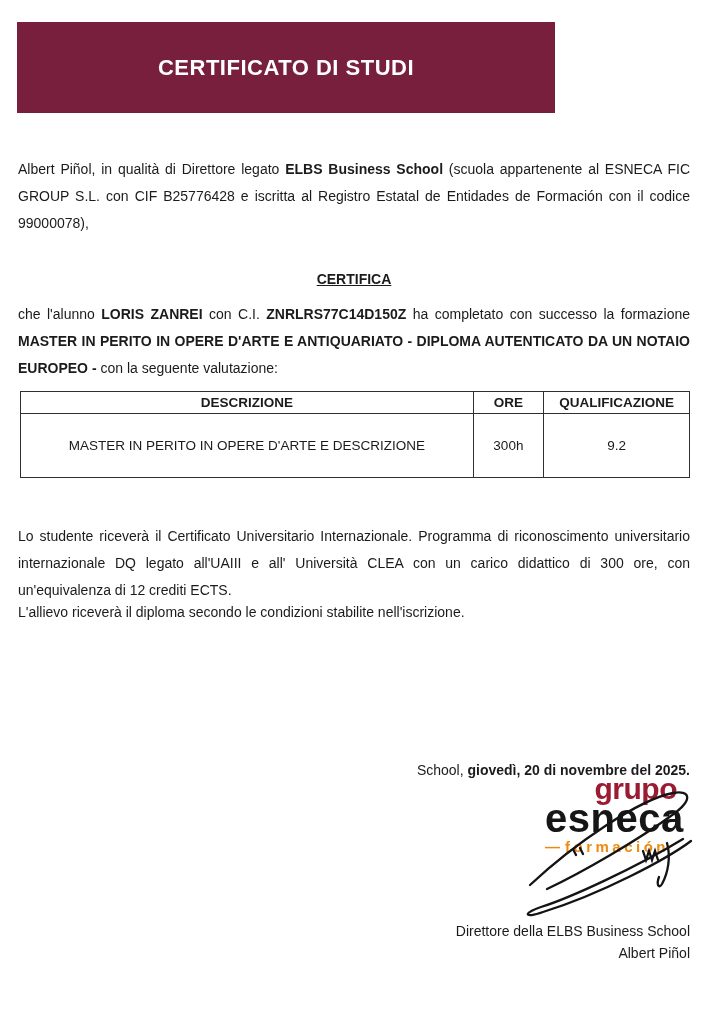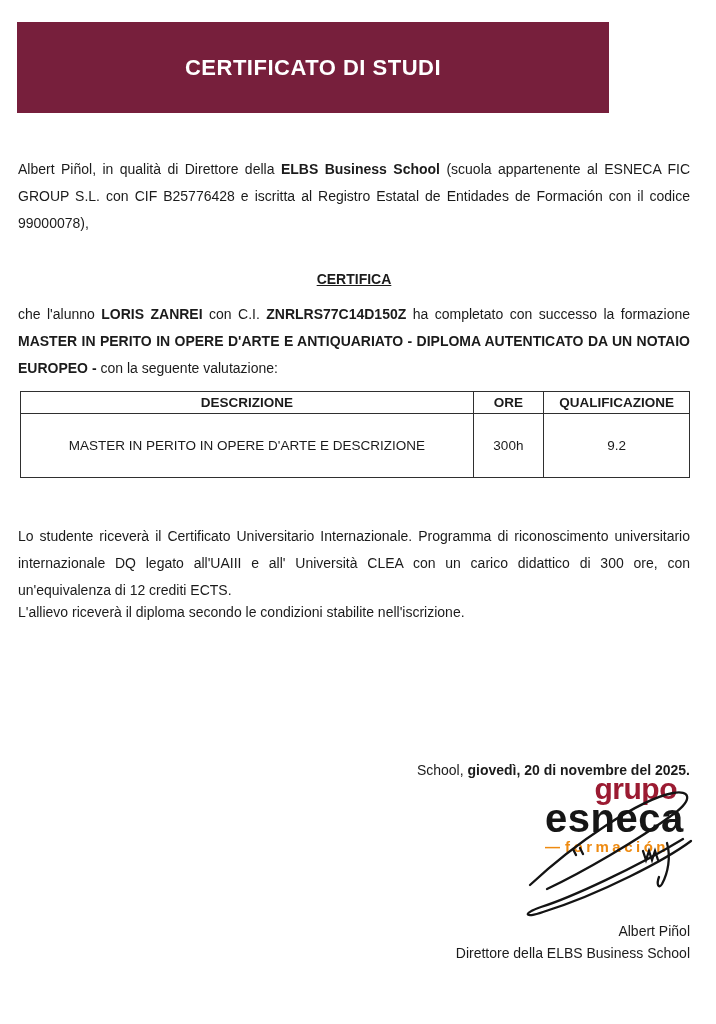--- a/index.html
+++ b/index.html
@@ -15,21 +15,21 @@
   body {
     width: 716px; height: 1024px;
     background: #FFFFFF;
     font-family: "Liberation Sans", sans-serif;
     color: var(--body-text);
     position: relative;
     overflow: hidden;
   }
   .header-bar {
     position: absolute; left: 17px; top: 22px;
-    width: 592px; height: 91px;
+    width: 538px; height: 91px;
     background: var(--header-bg);
     display: flex; align-items: center; justify-content: center;
   }
   .header-bar h1 {
     margin: 0; color: var(--header-text);
     font-size: 22px; font-weight: 700; letter-spacing: 0.5px;
   }
   .para {
     position: absolute; left: 18px; width: 672px; margin: 0;
     font-size: 14px; line-height: 27px; text-align: justify;
@@ -89,21 +89,21 @@
 </style>
 </head>
 <body>
 
 <div class="page">
 
   <header class="header-bar">
     <h1>CERTIFICATO DI STUDI</h1>
   </header>
 
-  <p class="para" id="intro"><span>Albert Piñol, in qualità di Direttore della </span><b>ELBS Business School</b><span> (scuola appartenente al ESNECA FIC GROUP S.L. con CIF B25776428 e iscritta al Registro Estatal de Entidades de Formación con il codice 99000078),</span></p>
+  <p class="para" id="intro"><span>Albert Piñol, in qualità di Direttore legato </span><b>ELBS Business School</b><span> (scuola appartenente al ESNECA FIC GROUP S.L. con CIF B25776428 e iscritta al Registro Estatal de Entidades de Formación con il codice 99000078),</span></p>
 
   <h2 class="certifica">CERTIFICA</h2>
 
   <p class="para" id="statement"><span>che l'alunno </span><b>LORIS ZANREI</b><span> con C.I. </span><b>ZNRLRS77C14D150Z</b><span> ha completato con successo la formazione </span><b>MASTER IN PERITO IN OPERE D'ARTE E ANTIQUARIATO - DIPLOMA AUTENTICATO DA UN NOTAIO EUROPEO -</b><span> con la seguente valutazione:</span></p>
 
   <table class="grades-table">
     <thead>
       <tr>
         <th class="col-desc">DESCRIZIONE</th>
         <th class="col-ore">ORE</th>
@@ -138,17 +138,17 @@
     <g fill="none" stroke="#141414" stroke-width="2.3" stroke-linecap="round">
       <path d="M 15 100 C 60 58, 125 14, 158 8 C 175 5, 178 14, 160 28 C 122 56, 66 88, 32 104"></path>
       <path d="M 168 54 C 122 82, 55 113, 26 122 C 8 128, 8 134, 28 127 C 86 109, 152 74, 176 56"></path>
       <path d="M 128 66 l 3 9 l 3 -9 l 3 9 l 3 -9 l 3 9"></path>
       <path d="M 152 58 C 156 72, 153 88, 147 99 C 144 104, 141 100, 144 92"></path>
       <path d="M 58 64 l 3 6 M 65 63 l 3 6"></path>
     </g>
   </svg>
 
   <div class="signatory">
+    <div>Direttore della ELBS Business School</div>
     <div>Albert Piñol</div>
-    <div>Direttore della ELBS Business School</div>
   </div>
 
 </div>
 
 </body></html>

